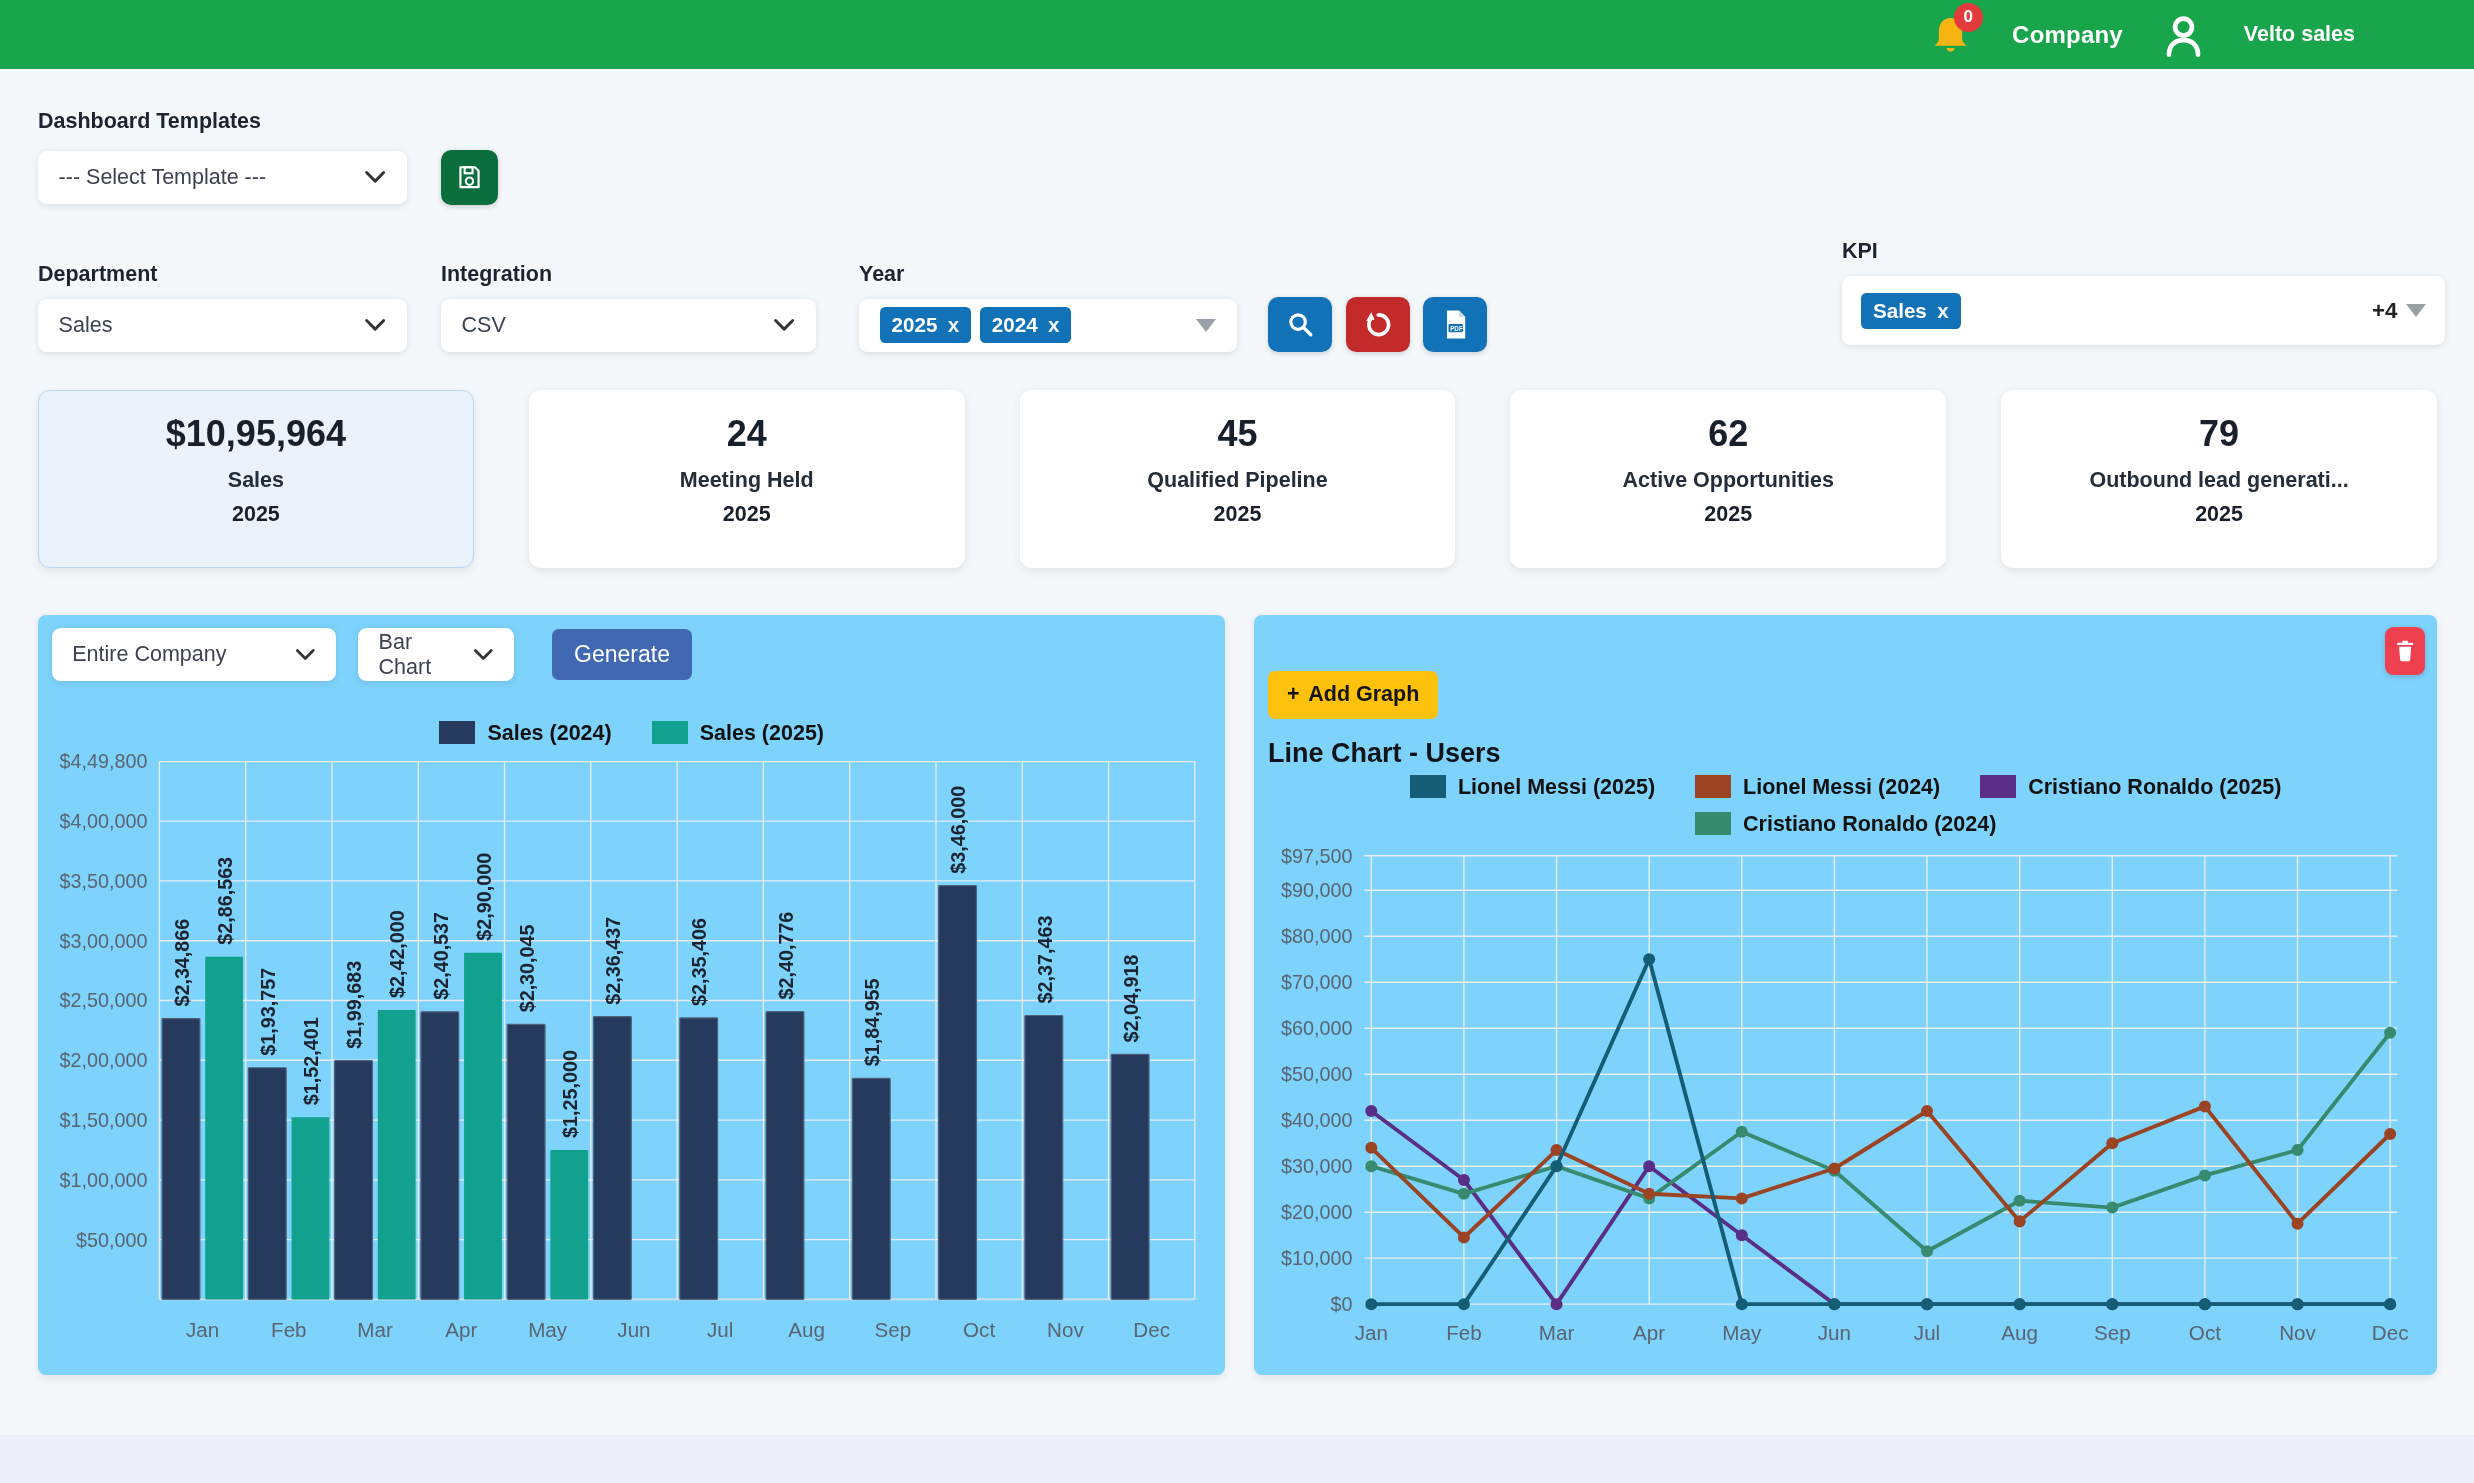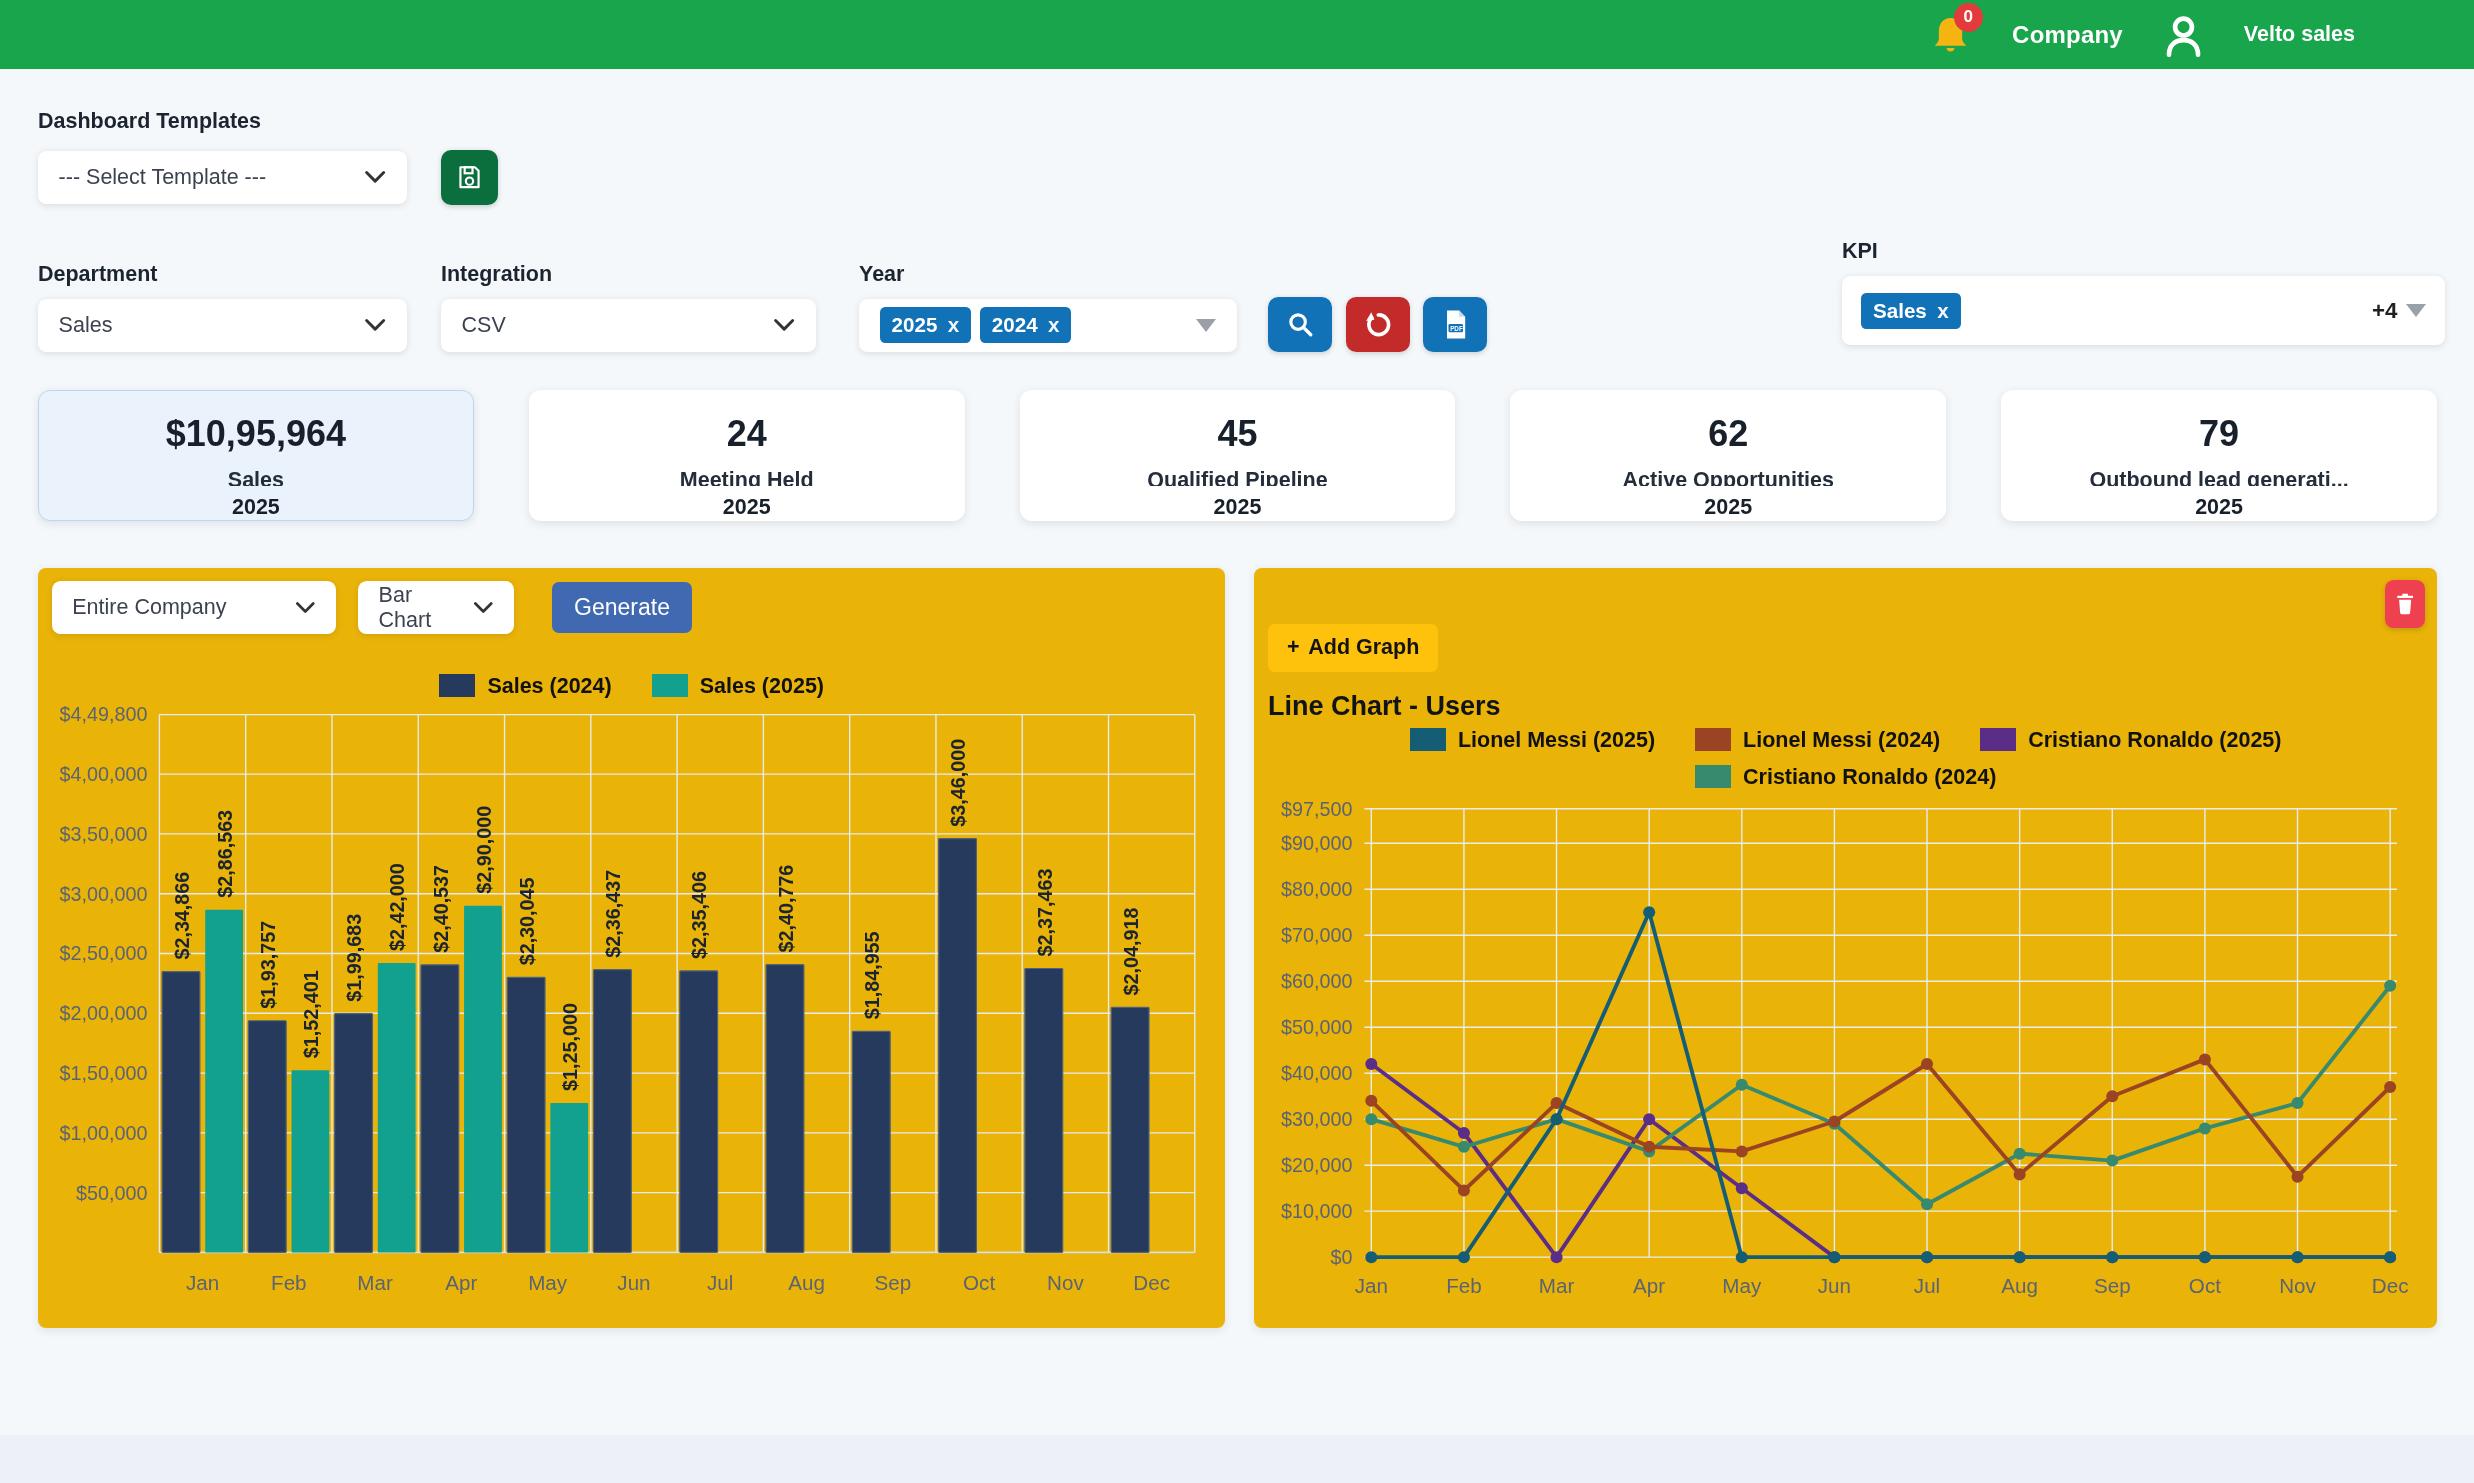--- a/index.html
+++ b/index.html
@@ -66,32 +66,32 @@
   .filters { display:flex; margin-top:57px; align-items:flex-start; }
   .fgroup .sel { margin-top:12px; }
   .f-dept { width:369px; } .f-int { width:375px; margin-left:34px; }
   .f-month { width:258px; margin-left:34px; } .f-year { width:378px; margin-left:43px; }
   .year-box { gap:8.6px; justify-content:flex-start; }
   .year-box .spacer { flex:1; }
   .fbtns { display:flex; gap:13.7px; margin-left:31px; margin-top:35px; }
   
   .cards { display:flex; gap:55px; margin-top:38px; }
   .kpi-card {
-    flex:1 1 0; background:#fff; border-radius:12px; height:131px;
+    flex:1 1 0; background:#fff; border-radius:12px; height:178px;
     box-shadow:0 2.6px 8.6px rgba(30,40,60,.10); border:1.7px solid transparent;
     display:flex; flex-direction:column; align-items:center; padding-top:22.3px; cursor:pointer;
   }
   .kpi-card.hl { background:#eaf3fc; border-color:#b9d7f2; }
   .kpi-value { font-size:36px; font-weight:bold; color:#18202c; }
   .kpi-label { font-size:21.5px; font-weight:600; margin-top:13.7px; color:#242d3a; max-width:92%; white-space:nowrap; overflow:hidden; text-overflow:ellipsis; }
   .kpi-year { font-size:21.5px; font-weight:bold; margin-top:8.6px; color:#18202c; }
   
   .charts { display:flex; gap:29px; margin-top:47px; }
   .chart-card {
-    flex:1 1 0; background:#eab308; border-radius:8px; height:760px;
+    flex:1 1 0; background:#7dd3fc; border-radius:8px; height:760px;
     box-shadow:0 2.6px 8.6px rgba(30,40,60,.10); padding:13.7px 13.7px 0 13.7px; position:relative;
   }
   .controls { display:flex; align-items:center; gap:22.3px; }
   .c-scope { width:284px; } .c-type { width:156px; }
   .gen-btn {
     background:#4069b1; color:#fff; border:none; border-radius:6.9px; font-size:23px;
     padding:12px 22.3px; margin-left:15.5px; cursor:pointer; font-weight:500;
   }
   .legend-row { display:flex; justify-content:center; gap:40px; align-items:center; }
   .legend-item { display:flex; align-items:flex-start; gap:12px; }

